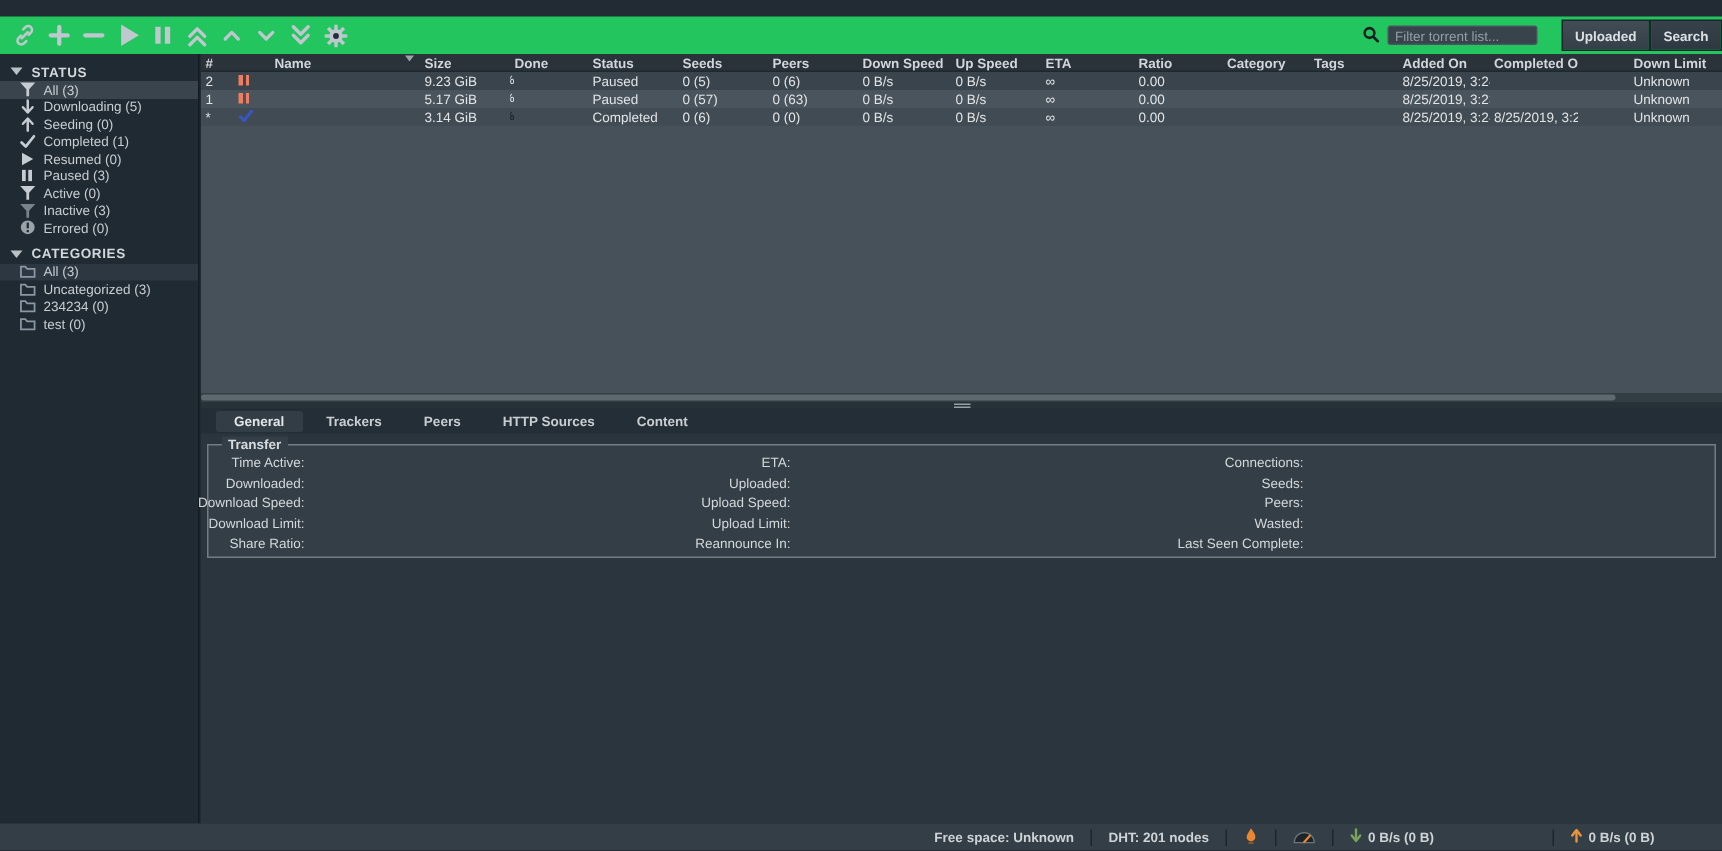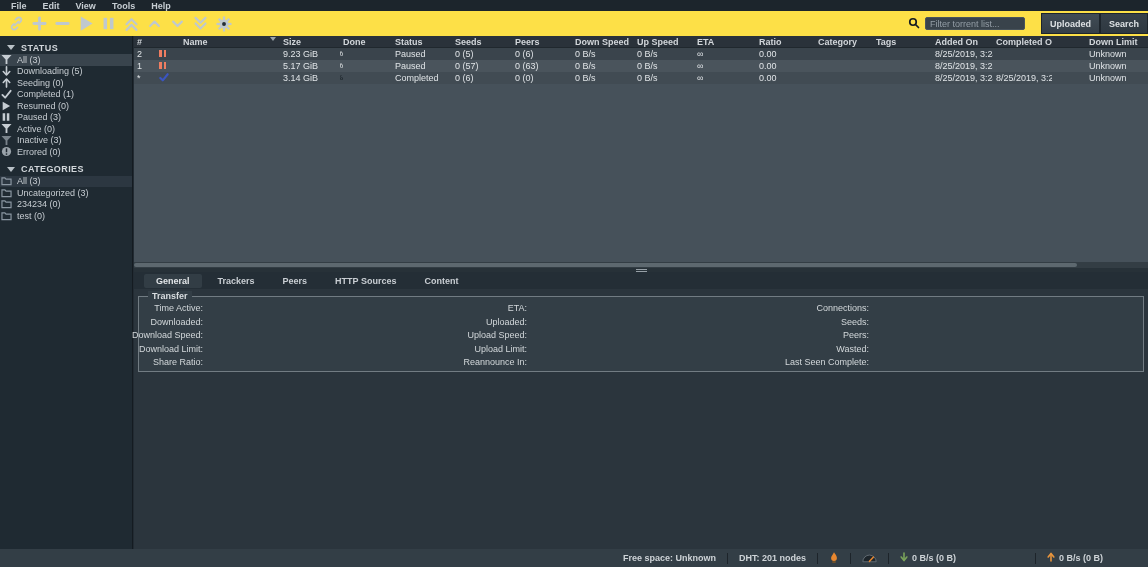--- a/index.html
+++ b/index.html
@@ -5,36 +5,36 @@
   * { margin:0; padding:0; box-sizing:border-box; }
   html,body { width:1148px; height:567px; overflow:hidden; }
   body { font-family:"Liberation Sans", sans-serif; font-size:9px; color:#cdd3d8; background:#222b33; }
   .app { position:relative; width:1148px; height:567px; background:#222b33; }
 
   
   .menubar { position:absolute; left:0; top:0; width:100%; height:11px; background:#1c252c; display:flex; align-items:center; padding-left:4px; gap:2px; }
   .menubar .mitem { padding:0 7px; font-weight:700; color:#c6cdd2; font-size:9px; cursor:default; }
 
   
-  .toolbar { position:absolute; left:0; top:11px; width:100%; height:25px; background:#fde047; display:flex; align-items:center; padding-left:5px; }
+  .toolbar { position:absolute; left:0; top:11px; width:100%; height:25px; background:#22c55e; display:flex; align-items:center; padding-left:5px; }
   .tbicon { width:17px; height:17px; margin:0 3px; display:flex; align-items:center; justify-content:center; }
   .tbicon svg { display:block; }
   .tb-spacer { flex:1; }
   .searchwrap { display:flex; align-items:center; gap:5px; margin-right:16px; }
   .searchbox { width:100px; height:13px; background:#39434b; border:1px solid #49545c; border-radius:2px; color:#cfd4d8; font-size:9px; padding:0 4px; font-family:"Liberation Sans",sans-serif; }
   .searchbox::placeholder { color:#949ea6; }
   .viewtabs { display:flex; margin-right:0; height:21px; }
   .viewtab { min-width:47px; padding:0 8px; display:flex; align-items:center; justify-content:center; font-weight:700; font-size:9px; color:#dde1e4; background:linear-gradient(#37414a,#2e3840); border:1px solid #1d252c; cursor:default; }
   .viewtab.active { background:linear-gradient(#414c55,#353f48); }
 
   
   .sidebar { position:absolute; left:0; top:36px; width:133px; height:513px; background:#1f2a32; border-right:1px solid #141b21; }
   .sideheader { display:flex; align-items:center; height:13px; padding-left:7px; gap:6px; font-weight:700; color:#d2d7db; letter-spacing:.4px; }
   .tri { width:0; height:0; border-left:4px solid transparent; border-right:4px solid transparent; border-top:5px solid #b9c1c7; }
-  .sideitem { display:flex; align-items:center; height:11.5px; padding-left:0; gap:5px; color:#c7cdd2; cursor:default; }
+  .sideitem { display:flex; align-items:center; height:11.5px; padding-left:12px; gap:5px; color:#c7cdd2; cursor:default; }
   .sideitem.sel { background:#39444d; }
   .sideitem.sel2 { background:#2c3741; }
   .sideitem .sicon { width:12px; height:11px; display:flex; align-items:center; justify-content:center; flex:0 0 12px; }
   .sidegap { height:5px; }
 
   
   .tablewrap { position:absolute; left:134px; top:36px; width:1014px; height:226px; background:#46515a; }
   .thead { display:flex; height:12px; background:#2a323a; border-bottom:1px solid #20282e; font-weight:700; color:#d2d6da; }
   .thead .th { padding:1px 2px 0 3px; overflow:hidden; white-space:nowrap; }
   .trow { display:flex; height:12px; align-items:center; color:#e0e4e7; white-space:nowrap; }
@@ -83,27 +83,20 @@
   .sbitem { display:flex; align-items:center; gap:4px; }
   .sbgap { width:68px; }
 
   svg { overflow:visible; }
 </style>
 </head>
 <body>
 
 <div class="app">
 
-  <div class="menubar">
-    <span class="mitem">File</span>
-    <span class="mitem">Edit</span>
-    <span class="mitem">View</span>
-    <span class="mitem">Tools</span>
-    <span class="mitem">Help</span>
-  </div>
 
   <div class="toolbar">
     <span class="tbicon">
       <svg width="17" height="17" viewBox="0 0 24 24" fill="none" stroke="#bfc8ce" stroke-width="2.4" stroke-linecap="round">
         <path d="M10.5 6.5 l2.2-2.2 a3.6 3.6 0 0 1 5.1 5.1 l-2.2 2.2"></path>
         <path d="M13.5 17.5 l-2.2 2.2 a3.6 3.6 0 0 1 -5.1-5.1 l2.2-2.2"></path>
         <path d="M9.2 14.8 L14.8 9.2"></path>
       </svg>
     </span>
     <span class="tbicon">

